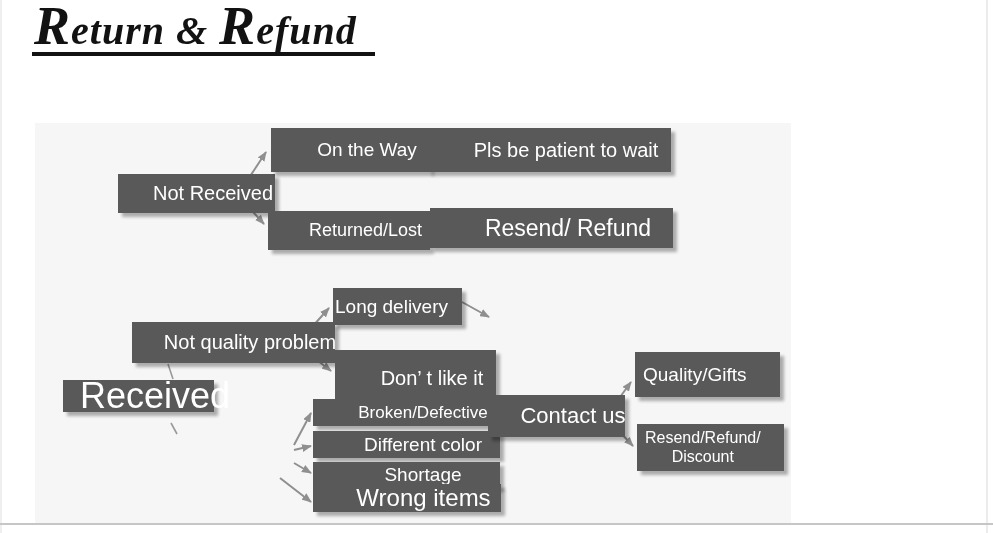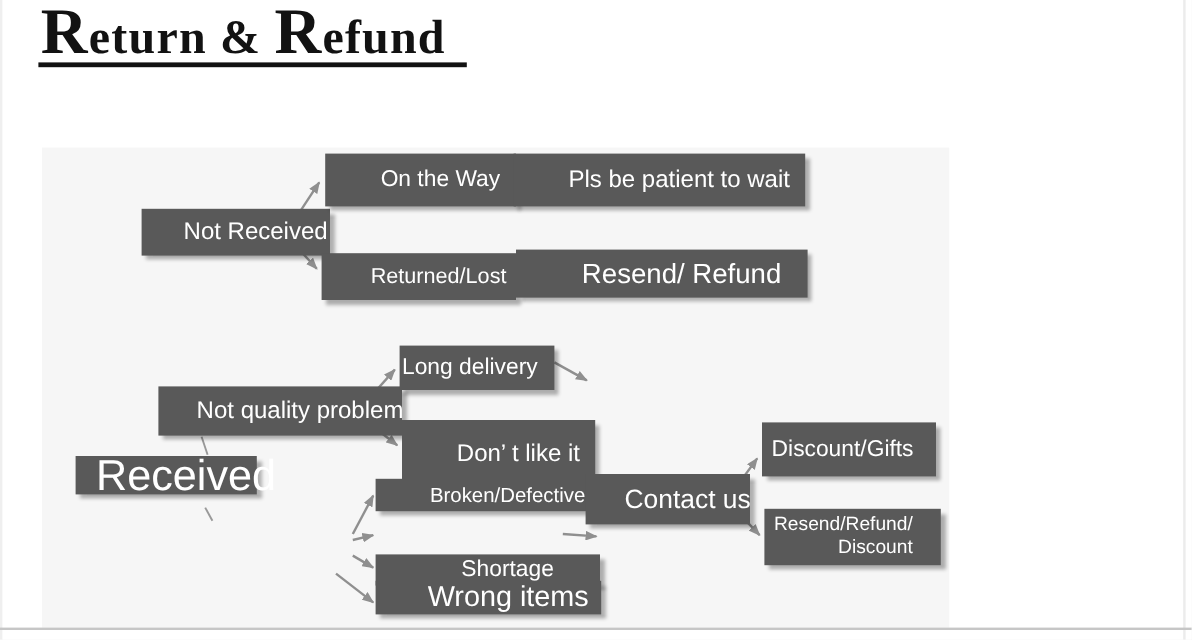--- a/index.html
+++ b/index.html
@@ -10,21 +10,21 @@
   }
   .stage{position:absolute;left:0;top:0;width:993px;height:533px;}
 
   
   .title-wrap{
     position:absolute;left:32px;top:0px;
     font-family:"Liberation Serif",serif;font-weight:700;
     color:var(--title,#121212);
     border-bottom:4px solid var(--title,#121212);
     padding:0 18px 0 2px;line-height:52px;height:52px;
-    letter-spacing:1px;white-space:nowrap;
+    letter-spacing:1px;white-space:nowrap;font-style:italic;
   }
   .title-wrap .cap{font-size:54px;}
   .title-wrap .small{font-size:40px;}
 
   
   .chart-bg{
     position:absolute;left:35px;top:123px;width:756px;height:400px;
     background:var(--chart-bg,#f6f6f6);
   }
   .bottom-line{
@@ -45,21 +45,21 @@
   .node{
     position:absolute;z-index:2;
     background:var(--box,#595959);
     color:var(--box-text,#ffffff);
     display:flex;align-items:center;justify-content:center;
     box-shadow:4px 4px 3px rgba(0,0,0,0.30);
     white-space:nowrap;
     padding-left:33px;
   }
   .node.align-left{justify-content:flex-start;padding-left:8px;}
-  .node.multiline{white-space:pre-line;line-height:1.15;text-align:right;}
+  .node.multiline{white-space:pre-line;line-height:1.15;text-align:center;}
 </style>
 </head>
 <body>
 
 <div class="stage">
 
   <div class="left-line"></div>
   <div class="right-line"></div>
 
   <div class="title-wrap"><span class="cap">R</span><span class="small">eturn</span><span class="small"> &amp; </span><span class="cap">R</span><span class="small">efund</span></div>
@@ -106,22 +106,23 @@
   <div class="node" style="left:268px;top:211px;width:129px;height:39px;font-size:18px">Returned/Lost</div>
   <div class="node" style="left:430px;top:208px;width:210px;height:40px;font-size:23px">Resend/ Refund</div>
 
   <div class="node" style="left:63px;top:380px;width:118px;height:32px;font-size:36px">Received</div>
   <div class="node" style="left:132px;top:322px;width:170px;height:41px;font-size:20px">Not quality problem</div>
 
   <div class="node align-left" style="left:333px;top:288px;width:127px;height:37px;font-size:19px;padding-left:2px">Long delivery</div>
   <div class="node" style="left:335px;top:350px;width:128px;height:56px;font-size:20px">Don’ t like it</div>
 
   <div class="node" style="left:313px;top:399px;width:154px;height:27px;font-size:17px">Broken/Defective</div>
+  <div class="node" style="left:313px;top:431px;width:154px;height:27px;font-size:19px">Different color</div>
   <div class="node" style="left:313px;top:462px;width:154px;height:26px;font-size:19px">Shortage</div>
   <div class="node" style="left:313px;top:484px;width:155px;height:28px;font-size:24px">Wrong items</div>
 
   <div class="node" style="left:488px;top:395px;width:104px;height:42px;font-size:22px">Contact us</div>
-  <div class="node align-left" style="left:635px;top:352px;width:137px;height:45px;font-size:19px">Discount/Gifts</div>
+  <div class="node align-left" style="left:635px;top:352px;width:137px;height:45px;font-size:19px">Quality/Gifts</div>
   <div class="node align-left multiline" style="left:637px;top:424px;width:139px;height:47px;font-size:16px">Resend/Refund/
 Discount</div>
 
   <div class="bottom-line"></div>
 </div>
 
 </body></html>

